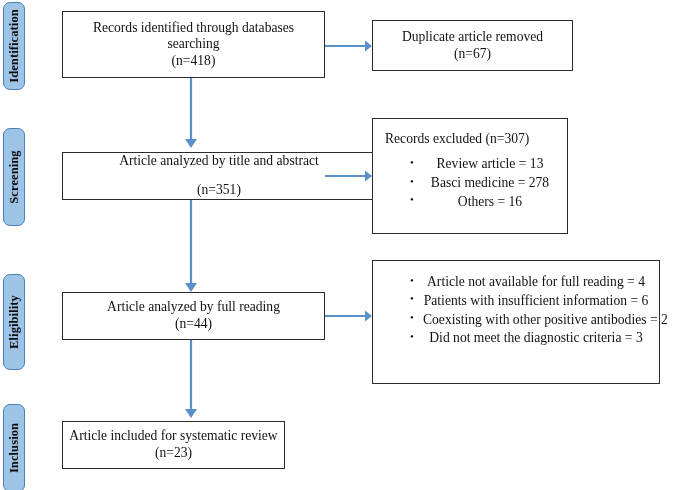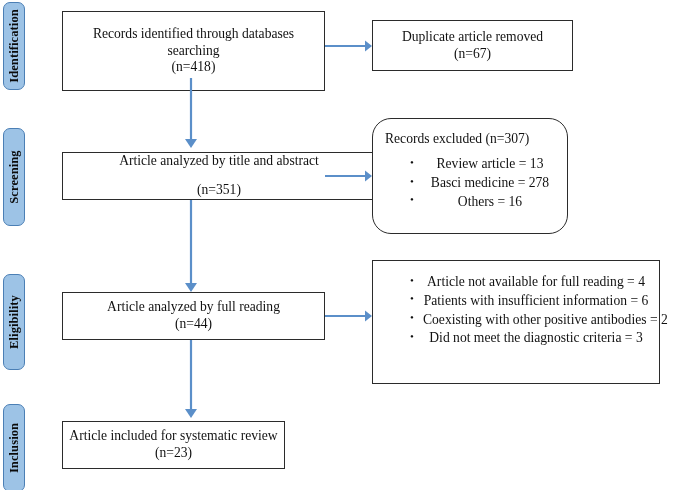--- a/index.html
+++ b/index.html
@@ -114,21 +114,21 @@
   </div>
 
   <div class="stage-pill" style="left:3px; top:274px; width:22px; height:96px;">
     <span class="pill-label">Eligibility</span>
   </div>
 
   <div class="stage-pill" style="left:3px; top:404px; width:22px; height:88px;">
     <span class="pill-label">Inclusion</span>
   </div>
 
-  <div class="box box-centered" style="left:62px; top:11px; width:263px; height:80px;">
+  <div class="box box-centered" style="left:62px; top:11px; width:263px; height:67px;">
     <span class="line">Records identified through databases</span>
     <span class="line">searching</span>
     <span class="line">(n=418)</span>
   </div>
 
   <div class="box box-centered" style="left:372px; top:20px; width:201px; height:51px;text-align:center;">
     <span class="line">Duplicate article removed</span>
     <span class="line">(n=67)</span>
   </div>
 
@@ -144,21 +144,21 @@
       <line x1="10" y1="0" x2="10" y2="62" stroke="#5b8fc9" stroke-width="2.2"></line>
       <polygon points="4,61 16,61 10,70" fill="#5b8fc9"></polygon>
     </svg>
   </div>
 
   <div class="box box-centered" style="left:62px; top:152px; width:314px; height:48px;gap:12px;">
     <span class="line">Article analyzed by title and abstract</span>
     <span class="line">(n=351)</span>
   </div>
 
-  <div class="box box-list" style="left:372px; top:118px; width:196px; height:116px;border-radius:19px;">
+  <div class="box box-list" style="left:372px; top:118px; width:196px; height:116px;">
     <p class="heading">Records excluded (n=307)</p>
     <ul>
       <li>Review article = 13</li>
       <li>Basci  medicine = 278</li>
       <li>Others = 16</li>
     </ul>
   </div>
 
   <div class="conn" style="left:325px; top:166px; width:50px; height:20px;">
     <svg width="50" height="20" viewBox="0 0 50 20">

